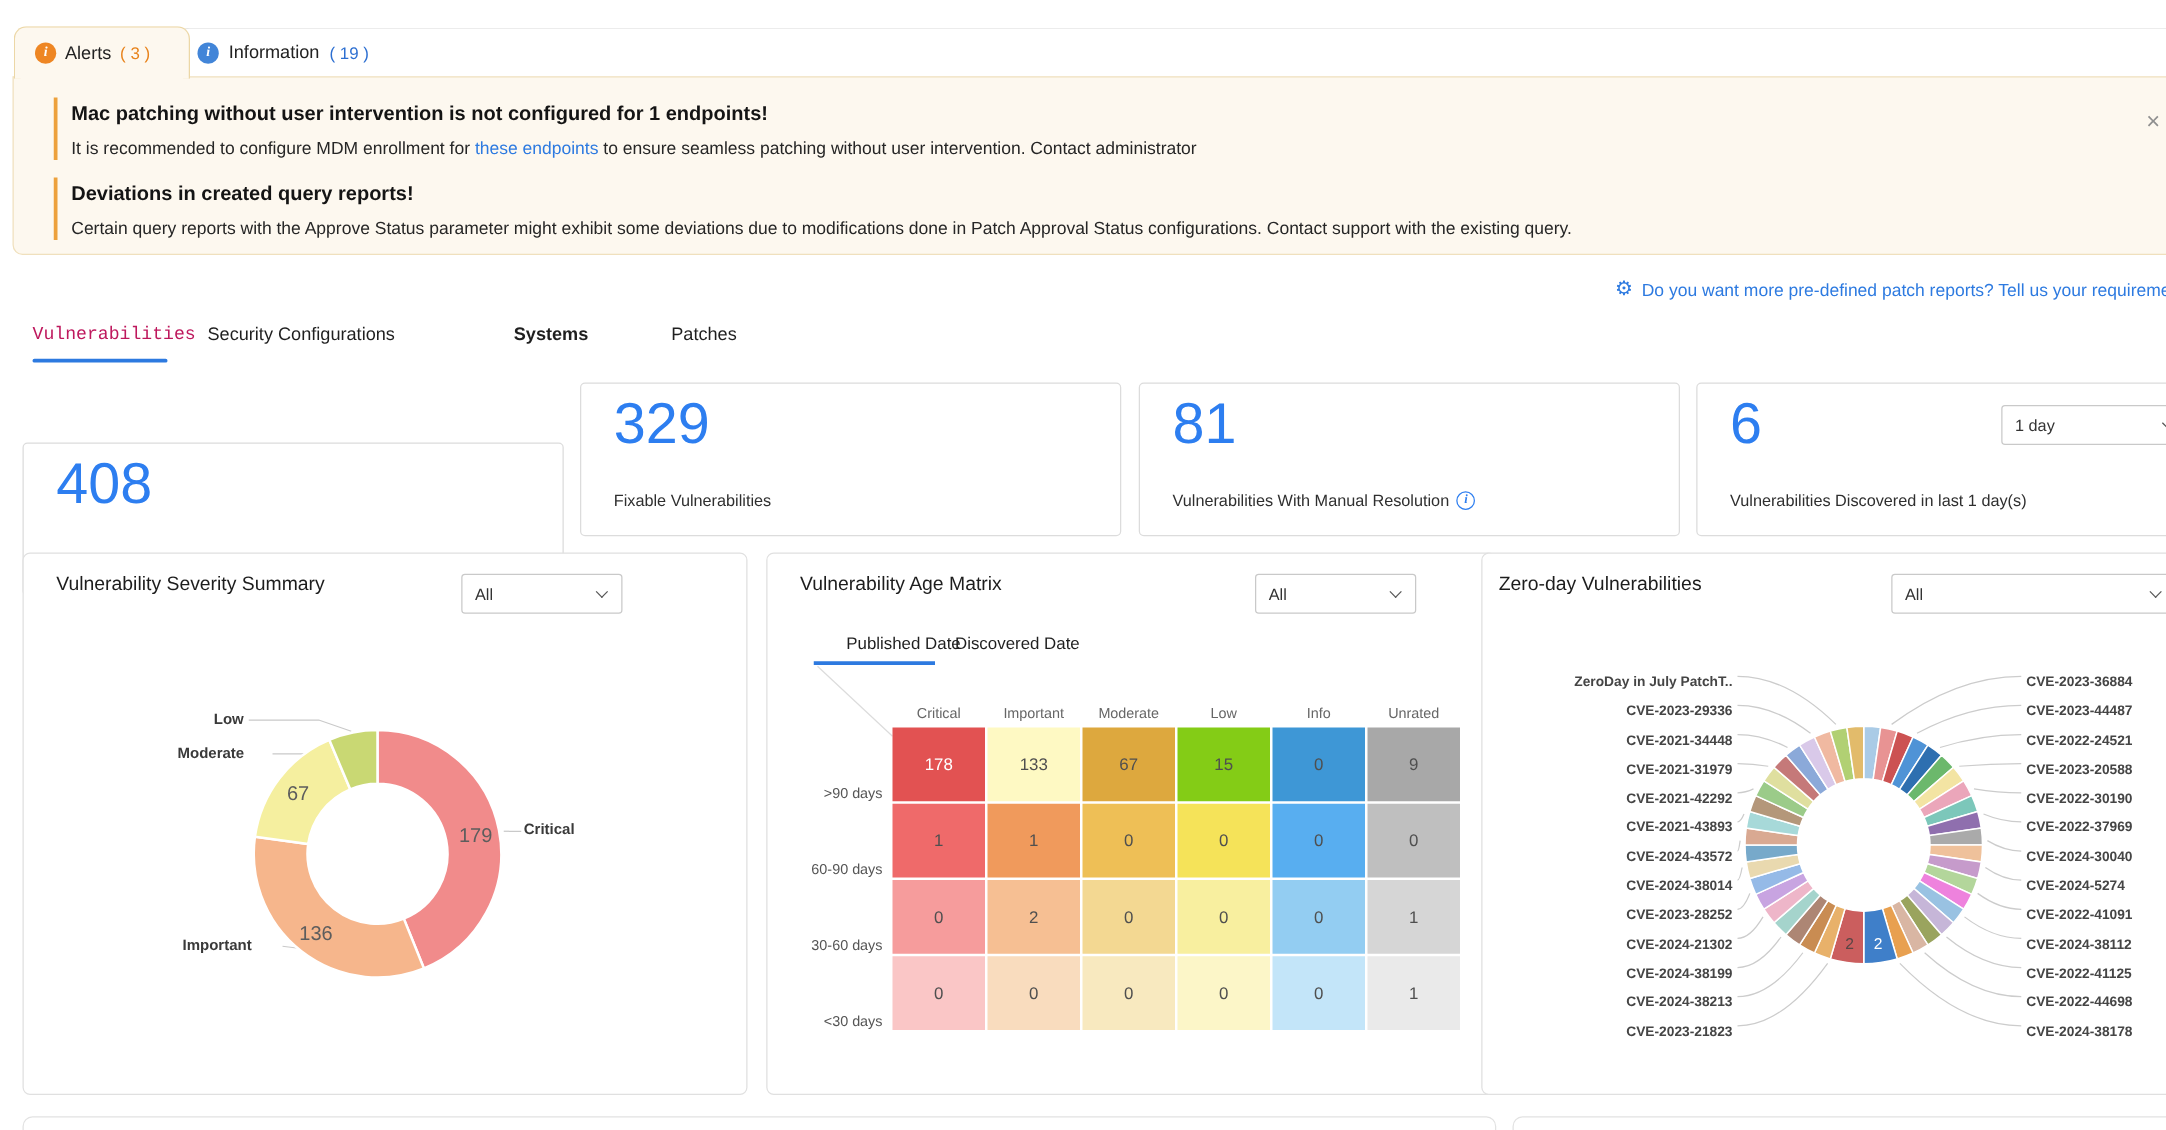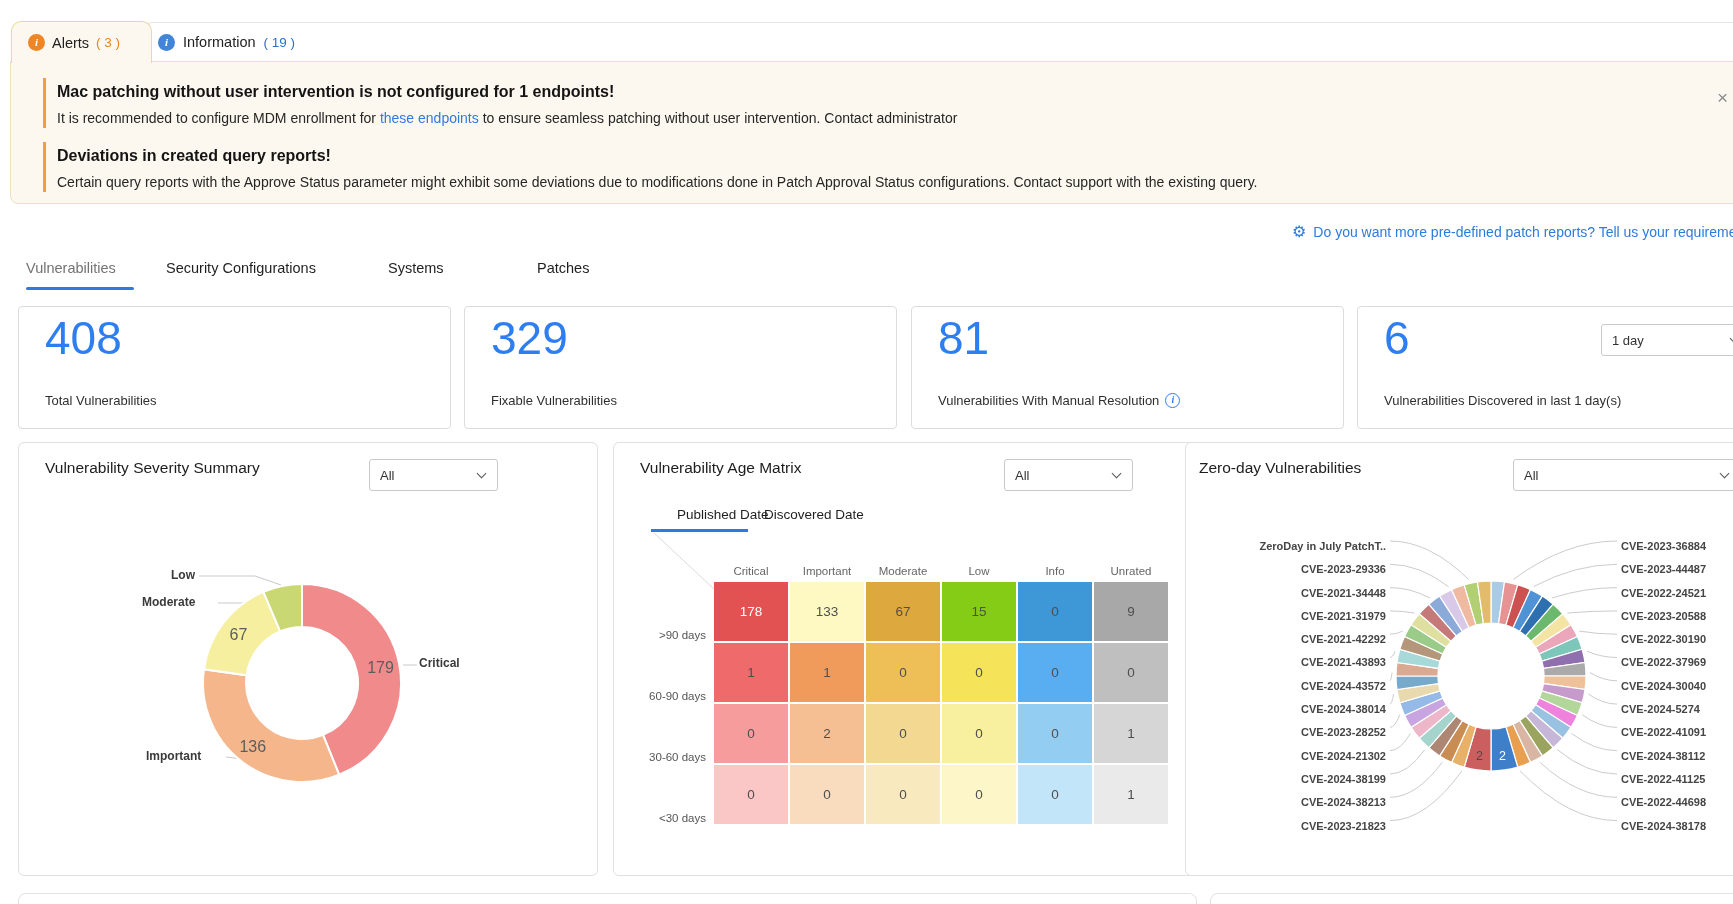--- a/index.html
+++ b/index.html
@@ -37,21 +37,21 @@
   .alert-desc a { color:#2d7ae0; text-decoration:none; cursor:pointer; }
   .close-x { position:absolute; left:1706px; top:25px; font-size:19px; color:#8f8f8f; cursor:pointer; }
 
   
   .promo { position:absolute; left:1292px; top:224px; display:flex; align-items:center; gap:7px;
     color:#2d7ae0; font-size:14px; white-space:nowrap; cursor:pointer; }
   .gear { font-size:16px; line-height:16px; color:#2d7ae0; }
 
   
   .nav-tab { position:absolute; top:258px; font-size:14.5px; color:#1f1f1f; line-height:20px; cursor:pointer; white-space:nowrap; }
-  .nav-tab.active { color:#737373; }
+  .nav-tab.active { color:#be185d;font-family:Liberation Mono, monospace; }
   .nav-underline { position:absolute; top:287px; left:26px; width:108px; height:3px; background:#2d7ae0; border-radius:2px; }
 
   
   .card { position:absolute; top:306px; height:123px; width:433px; background:#fff;
     border:1px solid #dcdcdc; border-radius:4px; }
   .card-num { position:absolute; left:26px; top:4px; font-size:46px; color:#2d7ef0; }
   .card-label { position:absolute; left:26px; top:86px; font-size:13px; color:#2f2f2f;
     display:flex; align-items:center; gap:6px; white-space:nowrap; }
 
   
@@ -123,25 +123,25 @@
   </div>
 </div>
 
 <div class="promo">
   <span class="gear">⚙</span>
   <span>Do you want more pre-defined patch reports? Tell us your requirements</span>
 </div>
 
 <span class="nav-tab active" style="left:26px;">Vulnerabilities</span>
 <span class="nav-tab" style="left:166px;">Security Configurations</span>
-<span class="nav-tab" style="left:388px;">Systems</span>
+<span class="nav-tab" style="left:411px;font-weight:bold;">Systems</span>
 <span class="nav-tab" style="left:537px;">Patches</span>
 <div class="nav-underline"></div>
 
-<div class="card" style="left:18px;">
+<div class="card" style="left:18px;margin-top:48px;">
   <div class="card-num">408</div>
   <div class="card-label">
       <span>Total Vulnerabilities</span>
     </div>
 </div>
 <div class="card" style="left:464px;">
   <div class="card-num">329</div>
   <div class="card-label">
       <span>Fixable Vulnerabilities</span>
     </div>

